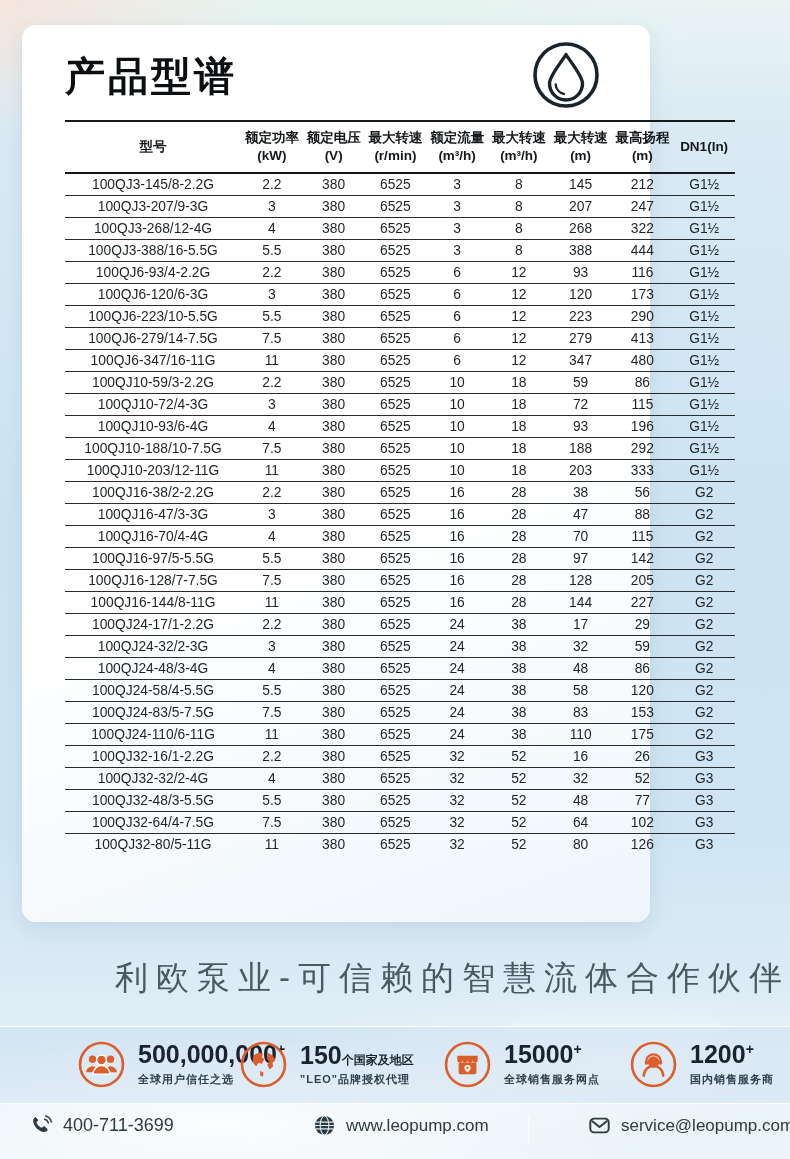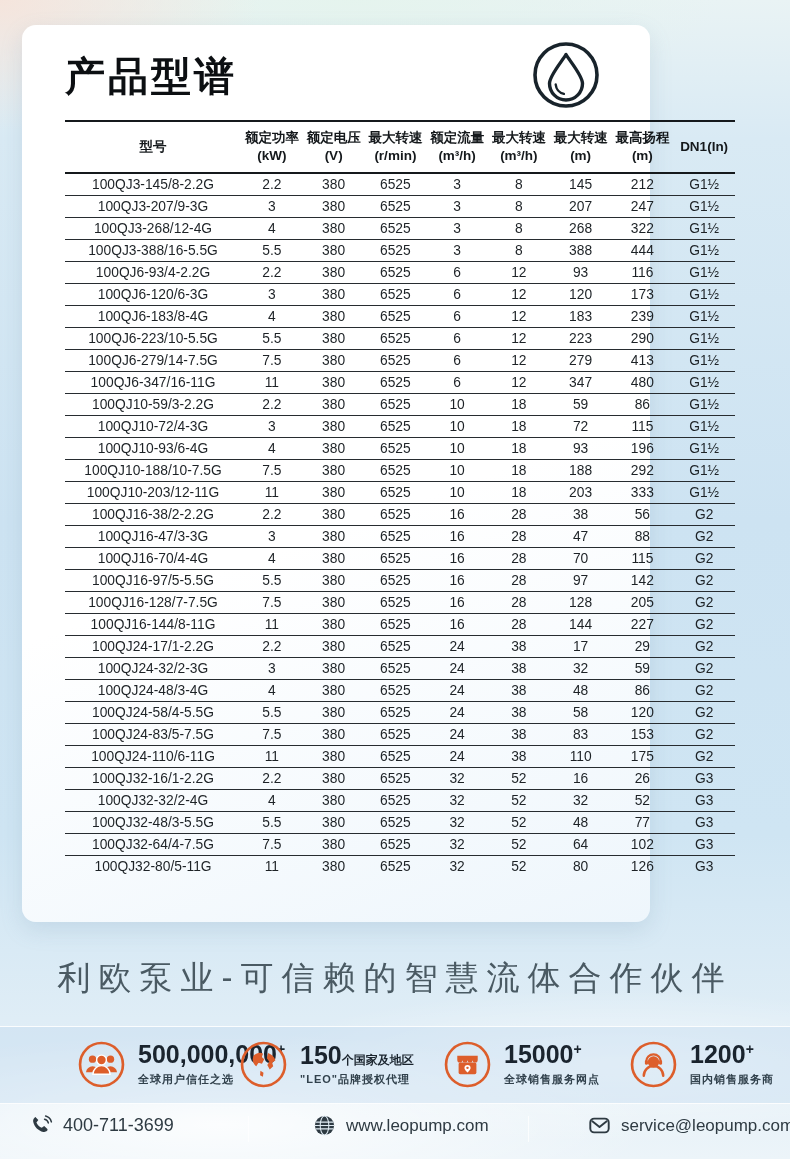--- a/index.html
+++ b/index.html
@@ -37,21 +37,21 @@
     font-size:13.5px; font-weight:700; color:#15191c;
     height:52px; vertical-align:middle; line-height:1.3; padding:2px 0;
   }
   .spec-table tbody td {
     height:22px; font-size:13.8px; color:#1d2226; text-align:center;
     white-space:nowrap; vertical-align:middle;
   }
   .spec-table tbody tr + tr td { border-top:1px solid #272c30; }
   
   .slogan {
-    position:absolute; left:0; top:956px; width:790px; text-align:center;
+    position:absolute; left:0; top:956px; width:790px; text-align:right;
     font-size:33px; font-weight:500; letter-spacing:8px; color:#4a5a63;
   }
   
   .stats-band {
     position:absolute; left:0; top:1026px; width:790px; height:78px;
     background:rgba(188,216,237,.35);
     border-top:1px solid rgba(255,255,255,.9);
     border-bottom:1px solid rgba(255,255,255,.9);
   }
   .stat { position:absolute; top:14px; display:flex; align-items:center; gap:13px; }
@@ -192,31 +192,20 @@
             <td>3</td>
             <td>380</td>
             <td>6525</td>
             <td>6</td>
             <td>12</td>
             <td>120</td>
             <td>173</td>
             <td>G1½</td>
           </tr>
           <tr>
-            <td>100QJ6-183/8-4G</td>
-            <td>4</td>
-            <td>380</td>
-            <td>6525</td>
-            <td>6</td>
-            <td>12</td>
-            <td>183</td>
-            <td>239</td>
-            <td>G1½</td>
-          </tr>
-          <tr>
             <td>100QJ6-223/10-5.5G</td>
             <td>5.5</td>
             <td>380</td>
             <td>6525</td>
             <td>6</td>
             <td>12</td>
             <td>223</td>
             <td>290</td>
             <td>G1½</td>
           </tr>

